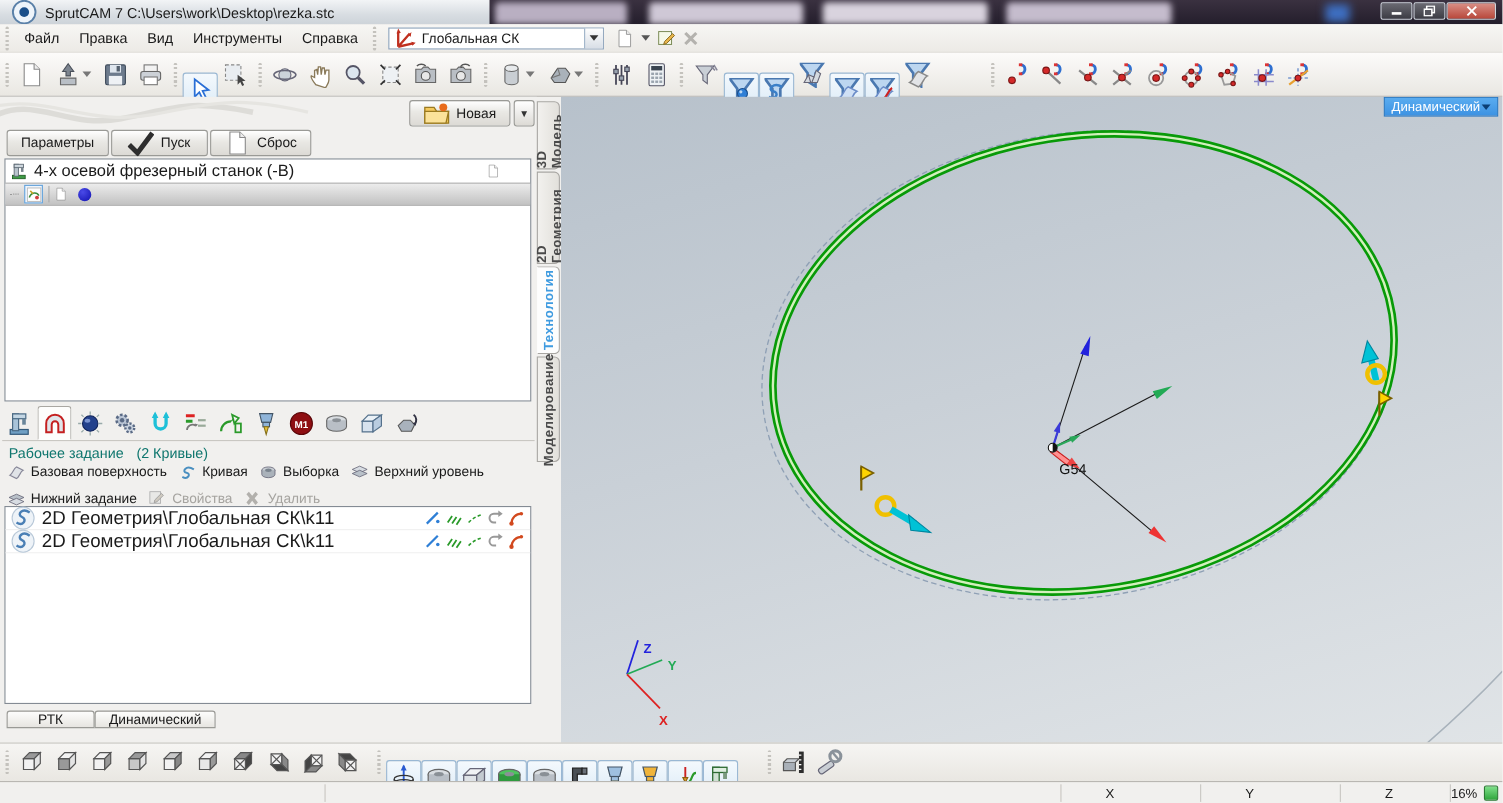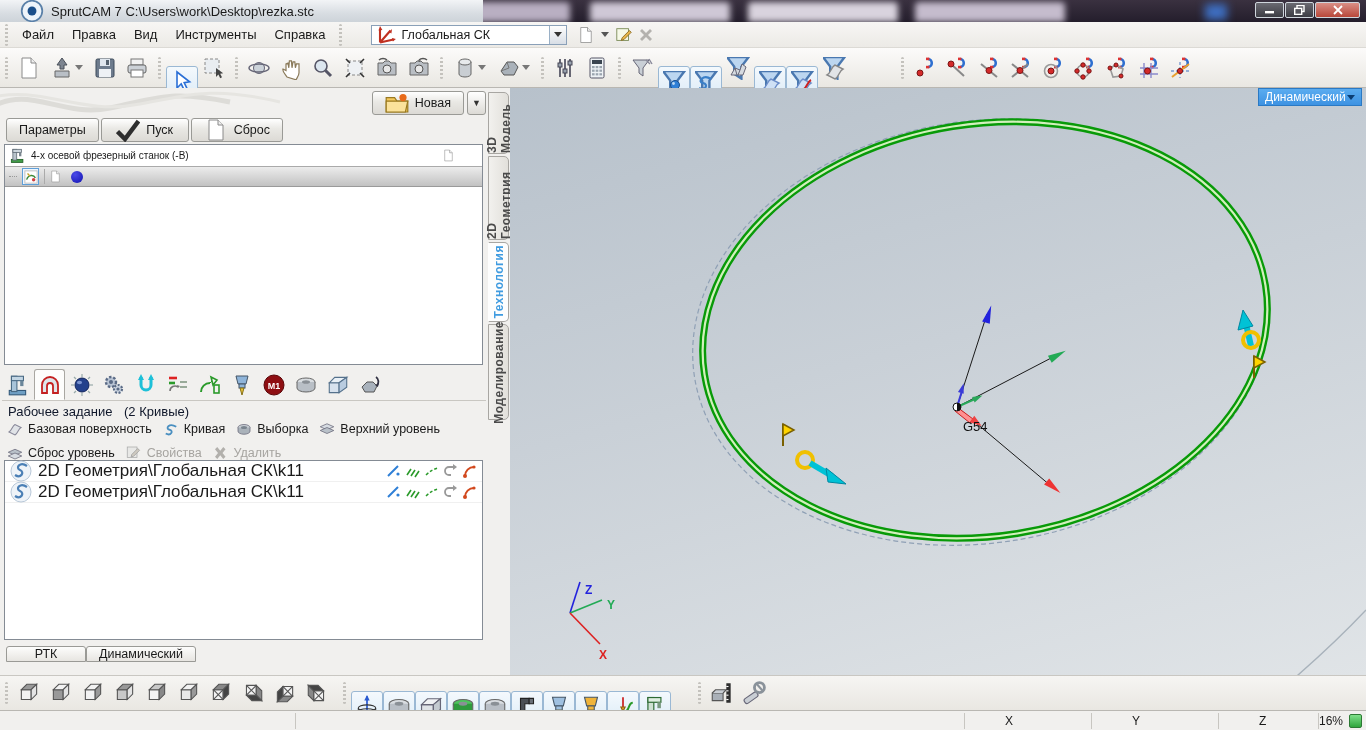--- a/index.html
+++ b/index.html
@@ -3,36 +3,36 @@
 <meta charset="utf-8">
 <style>
   * { margin:0; padding:0; box-sizing:border-box; }
   html,body { width:1366px; height:730px; overflow:hidden;
     font-family:"Liberation Sans", sans-serif; font-size:13px; color:#1a1a1a; }
   .abs { position:absolute; }
   #app { position:relative; width:1366px; height:730px; background:#f1f0ee; }
 
   
   #titlebar { left:0; top:0; width:1366px; height:22px; background:linear-gradient(#3a3140,#241e2c); overflow:hidden; }
-  #title-left { left:0; top:0; width:483px; height:22px;
-    background:linear-gradient(#f2f4f6,#d8dde2 60%,#cdd3d9); display:flex; align-items:center; gap:7px; padding-left:20px; }
+  #title-left { left:0; top:0; width:445px; height:22px;
+    background:linear-gradient(#f2f4f6,#d8dde2 60%,#cdd3d9); display:flex; align-items:center; gap:7px; padding-left:10px; }
   .blur-tab { top:2px; height:20px; border-radius:4px 4px 0 0; filter:blur(3px); }
   #winbtns { top:2px; right:6px; display:flex; gap:1px; }
   .winbtn { width:29px; height:16px; border:1px solid #cfd6dd; border-radius:2px;
     background:linear-gradient(#6a6a72,#3c3c44); display:flex; align-items:center; justify-content:center; }
   .winbtn.close { width:45px; background:linear-gradient(#d98f86,#b8473a); }
 
   
   #menubar { left:0; top:22px; width:1366px; height:26px; background:linear-gradient(#f7f6f4,#eceae6);
     display:flex; align-items:center; border-bottom:1px solid #dcdad5; }
   .menu-item { padding:10px 9px; cursor:default; }
   .grip { width:3px; height:22px; margin:0 5px;
     background:repeating-linear-gradient(#c4c2bd 0 2px, transparent 2px 4px); border-radius:2px; }
   #cs-combo { display:flex; align-items:center; width:196px; height:20px; background:#fff;
-    border:1px solid #8aa0b8; margin-left:24px; }
+    border:1px solid #8aa0b8; margin-left:6px; }
   #cs-combo .val { flex:1; padding-left:3px; font-size:12.5px; }
   .combo-btn { width:17px; height:18px; background:linear-gradient(#fdfdfd,#d8dee6);
     border-left:1px solid #9ab0c6; display:flex; align-items:center; justify-content:center; }
   .tri-down { width:0; height:0; border-left:4px solid transparent; border-right:4px solid transparent; border-top:5px solid #333; }
   .mini-btn { width:22px; height:22px; display:flex; align-items:center; justify-content:center; border:1px solid transparent; }
 
   
   #toolbar { left:0; top:48px; width:1366px; height:40px;
     background:linear-gradient(#fcfbfa,#e9e7e2); border-bottom:1px solid #b9b7b2; display:flex; align-items:center; }
   .tb { width:32px; height:32px; display:flex; align-items:center; justify-content:center;
@@ -48,32 +48,32 @@
     background:linear-gradient(#ffffff,#e9e8e4 45%,#dcdad5); border:1px solid #9a9a96; border-radius:3px;
     padding:0 12px; font-size:12.5px; }
   #new-dd { top:3px; right:2px; width:19px; height:24px; background:linear-gradient(#ffffff,#dcdad5);
     border:1px solid #9a9a96; border-radius:3px; display:flex; align-items:center; justify-content:center; }
   #cmd-row { left:6px; top:30px; display:flex; gap:2px; }
   #cmd-row .btn { min-width:88px; }
 
   #op-tree { left:4px; top:56px; width:479px; height:221px; background:#fff; border:1px solid #848b94; }
   .tree-row { display:flex; align-items:center; height:21px; gap:5px; padding-left:4px; position:relative; }
   .tree-row.sel { background:linear-gradient(#ececec,#c2c2c2); border-top:1px solid #aaa; border-bottom:1px solid #9a9a9a; }
-  .tree-row .lbl { flex:1; font-size:10px; }
+  .tree-row .lbl { flex:1; font-size:15px; }
   .doc-cell { width:22px; display:flex; justify-content:center; }
   .blue-dot { width:12px; height:12px; border-radius:50%; background:radial-gradient(circle at 35% 30%,#4a4ae8,#1111b0); margin-right:4px; }
   .op-ic { width:17px; height:17px; display:flex; align-items:center; justify-content:center; }
   .op-ic.framed { border:1px solid #5f9fd8; background:#eef6ff; }
 
   #icon-tabs { left:2px; top:280px; width:484px; height:33px; display:flex; align-items:flex-end; gap:1px;
     border-bottom:1px solid #c9c7c2; }
   .itab { width:31px; height:31px; display:flex; align-items:center; justify-content:center; border:1px solid transparent; border-radius:3px 3px 0 0; }
   .itab.on { background:#fdfdfc; border-color:#a9a7a2; border-bottom-color:#fdfdfc; }
 
-  #worktask-label { left:8px; top:316px; color:#0f172a; font-size:13px; }
+  #worktask-label { left:8px; top:316px; color:#0f766e; font-size:13px; }
   #actions { left:6px; top:332px; width:470px; display:flex; flex-wrap:wrap; column-gap:10px; row-gap:6px; }
   .act { display:inline-flex; align-items:center; gap:4px; font-size:12.5px; white-space:nowrap; }
   .act.dis { color:#a6a4a0; }
   .act .ic svg { width:18px; height:18px; }
 
   #geo-list { left:4px; top:372px; width:479px; height:180px; background:#fff; border:1px solid #848b94; }
   .geo-row { display:flex; align-items:center; height:21px; gap:5px; padding:0 4px; border-bottom:1px solid #f0f0f0; }
   .geo-row .lbl { flex:1; font-size:17px; }
   .geo-row .ric { display:flex; gap:3px; }
   .geo-row .ric svg { width:16px; height:16px; }
@@ -762,21 +762,21 @@
           </span>
           <span>Верхний уровень</span>
         </span>
       <span class="act">
           <span class="ic">
             <svg viewBox="0 0 24 24">
               <path d="M3 11l9-4 9 4-9 4z" fill="#b9c1c9" stroke="#667"></path>
               <path d="M3 16l9-4 9 4-9 4z" fill="#d7dce2" stroke="#667"></path>
             </svg>
           </span>
-          <span>Сброс уровень</span>
+          <span>Нижний задание</span>
         </span>
       <span class="act dis">
           <span class="ic">
             <svg viewBox="0 0 24 24">
               <rect x="3" y="4" width="13" height="14" fill="#e8e8e6" stroke="#aaa"></rect>
               <path d="M9 14l8-8 2.4 2.4-8 8-3.2.8z" fill="#cfcac0" stroke="#999"></path>
             </svg>
           </span>
           <span>Свойства</span>
         </span>

